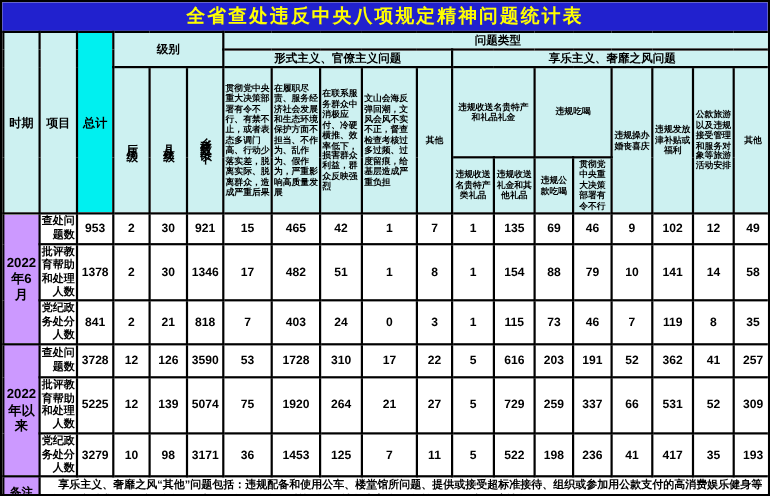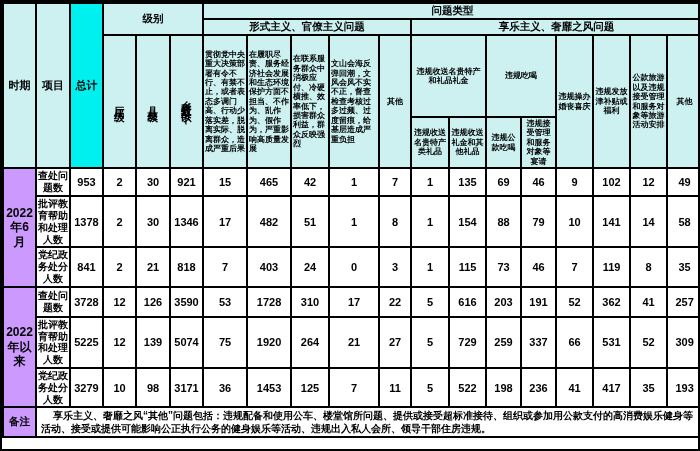--- a/index.html
+++ b/index.html
@@ -62,39 +62,40 @@
   tbody tr:nth-child(4) { height: 30px; }
   tbody tr:nth-child(5) { height: 45px; }
   tbody tr:nth-child(6) { height: 31px; }
   .period-cell {
     background: var(--period_bg, #CC99FF);
     font-size: 12px; line-height: 1.2;
     word-break: break-all; padding: 1px;
   }
   .row-label {
     background: #fff; font-size: 10px; line-height: 1.18;
-    word-break: break-all; padding: 1px;
+    word-break: break-all; padding: 1px; text-align: right;
   }
   .num { background: #fff; font-size: 11px; }
   .note-row { height: 27px; }
   .note-label {
     background: var(--period_bg, #CC99FF);
     font-size: 10.5px;
   }
   .note-text {
     background: #fff; text-align: left;
     font-size: 10px; line-height: 1.3;
     padding: 1px 4px; text-indent: 12px;
     word-break: break-all;
   }
 </style>
 </head>
 <body>
 
 <div class="wrap">
+  <div class="title-bar">全省查处违反中央八项规定精神问题统计表</div>
 
   <table>
     <colgroup>
       <col style="width:33px">
         <col style="width:34px">
         <col style="width:33px">
       <col style="width:33px">
         <col style="width:34px">
         <col style="width:33px">
       <col style="width:44px">
@@ -136,21 +137,21 @@
         <th colspan="2" class="small ctr">违规吃喝</th>
         <th rowspan="2" class="small ctr">违规操办婚丧喜庆</th>
         <th rowspan="2" class="small ctr">违规发放津补贴或福利</th>
         <th rowspan="2" class="small ctr">公款旅游以及违规接受管理和服务对象等旅游活动安排</th>
         <th rowspan="2" class="small ctr">其他</th>
       </tr>
       <tr class="hr4">
         <th class="small ctr">违规收送名贵特产类礼品</th>
         <th class="small ctr">违规收送礼金和其他礼品</th>
         <th class="small ctr">违规公款吃喝</th>
-        <th class="small ctr">违规接受管理和服务对象等宴请</th>
+        <th class="small ctr">贯彻党中央重大决策部署有令不行</th>
       </tr>
     </thead>
     <tbody>
         <tr>
           <td class="period-cell" rowspan="3">2022年6月</td>
           <td class="row-label">查处问题数</td>
           <td class="num">953</td>
           <td class="num">2</td>
           <td class="num">30</td>
           <td class="num">921</td>

